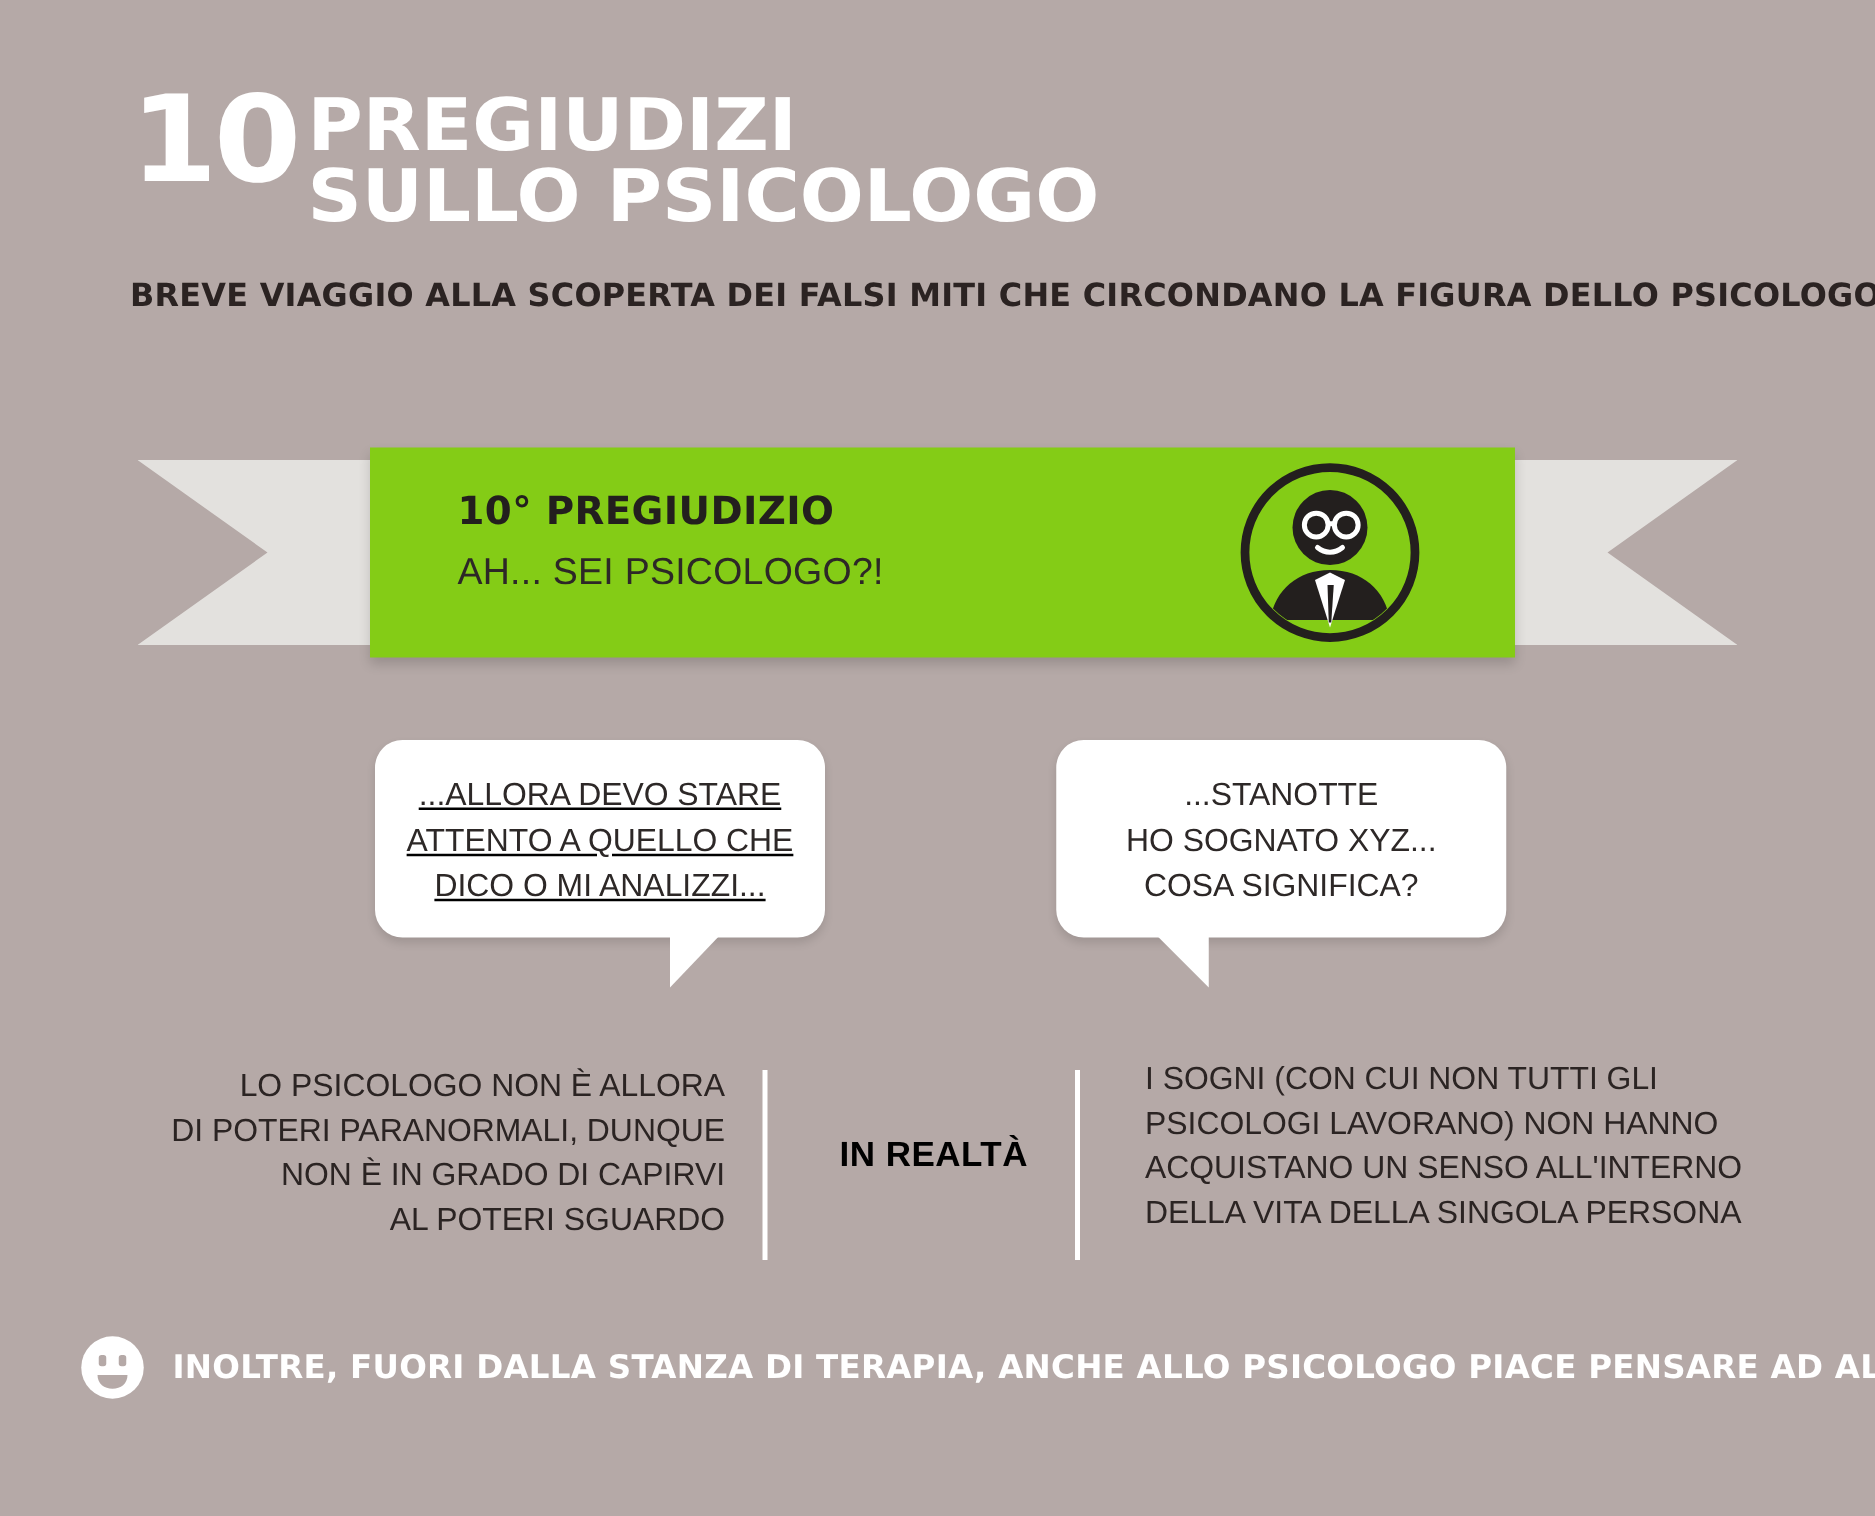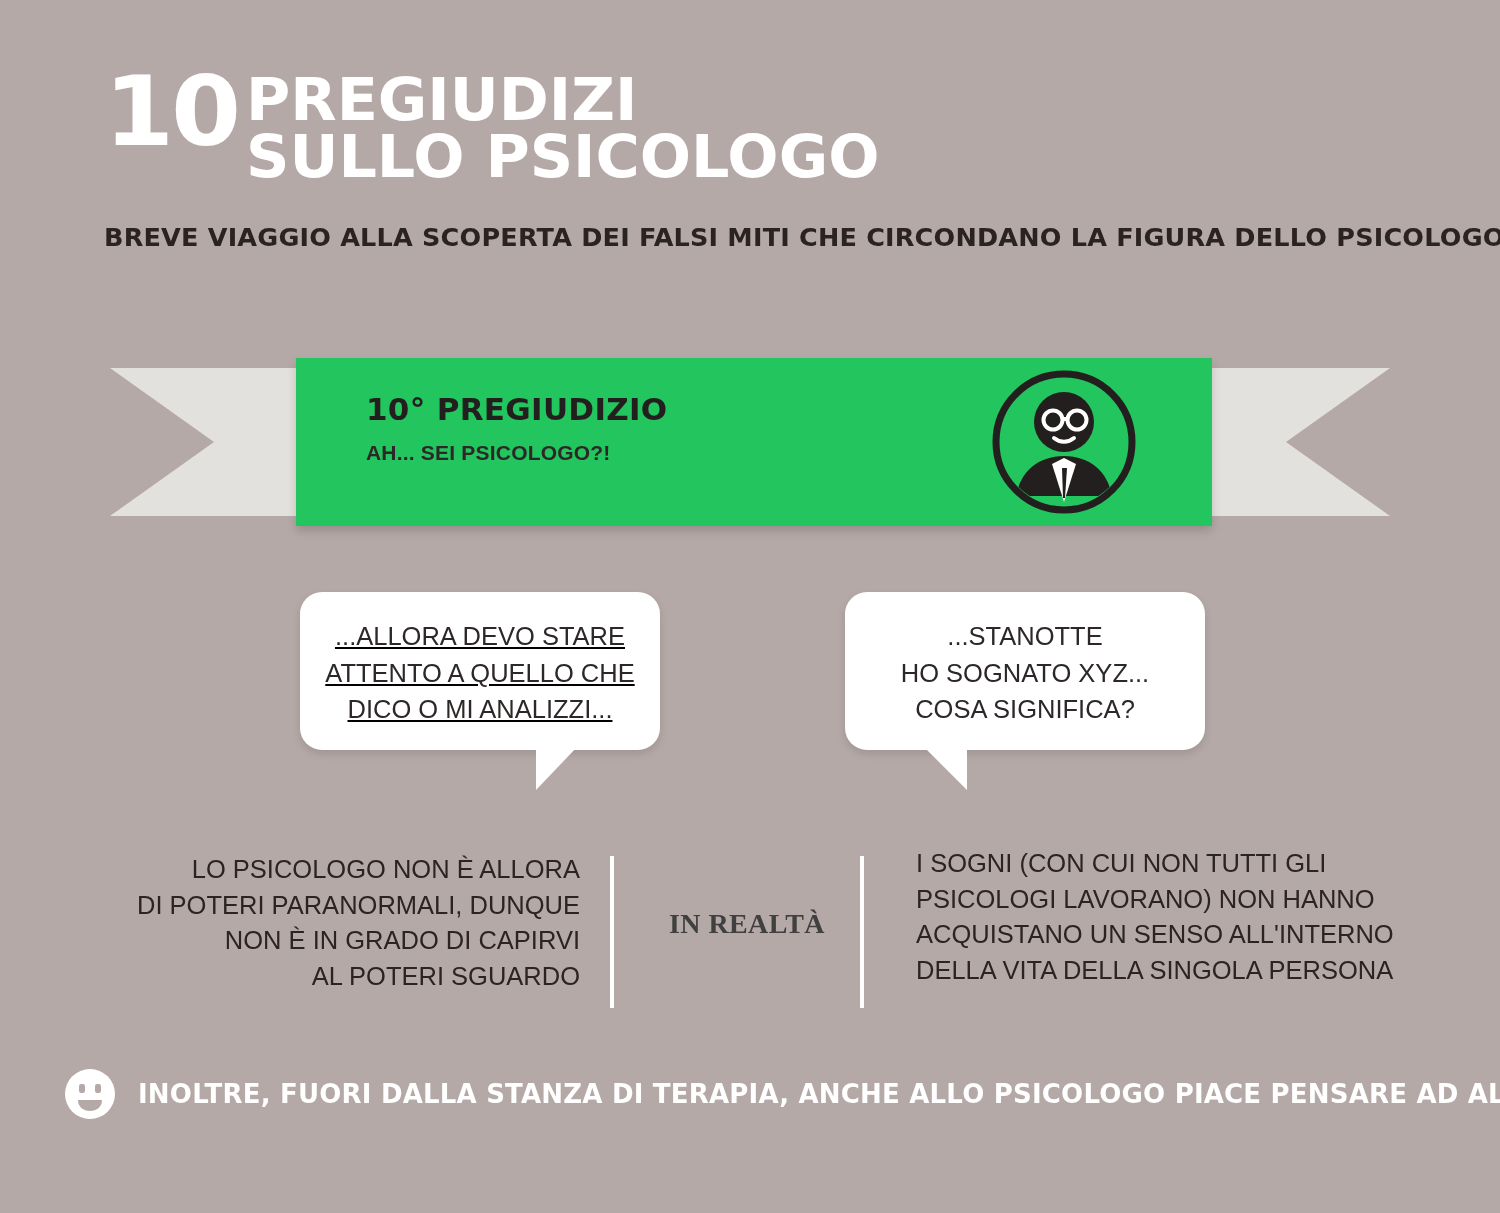--- a/index.html
+++ b/index.html
@@ -94,42 +94,41 @@
     background: linear-gradient(to right, rgba(0,0,0,0.18), rgba(0,0,0,0));
   }
   .ribbon-shadow-l { left: 186px; }
   .ribbon-shadow-r { right: 186px; transform: scaleX(-1); }
   .ribbon-main {
     position: absolute;
     left: 186px;
     top: 0px;
     width: 916px;
     height: 168px;
-    background: #22c55e;
+    background: #84cc16;
     box-shadow: 0 5px 9px rgba(0,0,0,0.16);
   }
   .ribbon-label {
     position: absolute;
     left: 70px;
     top: 33px;
   }
   .ribbon-kicker {
     font-size: 31px;
     font-weight: bold;
     color: #231f1e;
     letter-spacing: 0.3px;
     font-family: "DejaVu Sans", sans-serif;
   }
   .ribbon-quote {
     margin-top: 14px;
-    font-size: 21px;
+    font-size: 30px;
     color: #2d2827;
     letter-spacing: 0.2px;
     font-family: "Liberation Sans", sans-serif;
-    font-weight: bold;
   }
   .avatar {
     position: absolute;
     right: 76px;
     top: 12px;
     width: 144px;
     height: 144px;
   }
 
   
@@ -203,23 +202,23 @@
   .divider.d1 { left: 510px; top: 10px; height: 152px; }
   .divider.d2 { left: 760px; top: 10px; height: 152px; }
   .reality-label {
     position: absolute;
     left: 552px;
     top: 62px;
     width: 190px;
     text-align: center;
     font-size: 28px;
     font-weight: bold;
-    color: #404040;
+    color: #000000;
     letter-spacing: 0.4px;
-    font-family: Liberation Serif, serif;
+    font-family: Liberation Sans, sans-serif;
   }
 
   
   .footer {
     position: absolute;
     left: 64px;
     top: 1068px;
     display: flex;
     align-items: center;
   }

